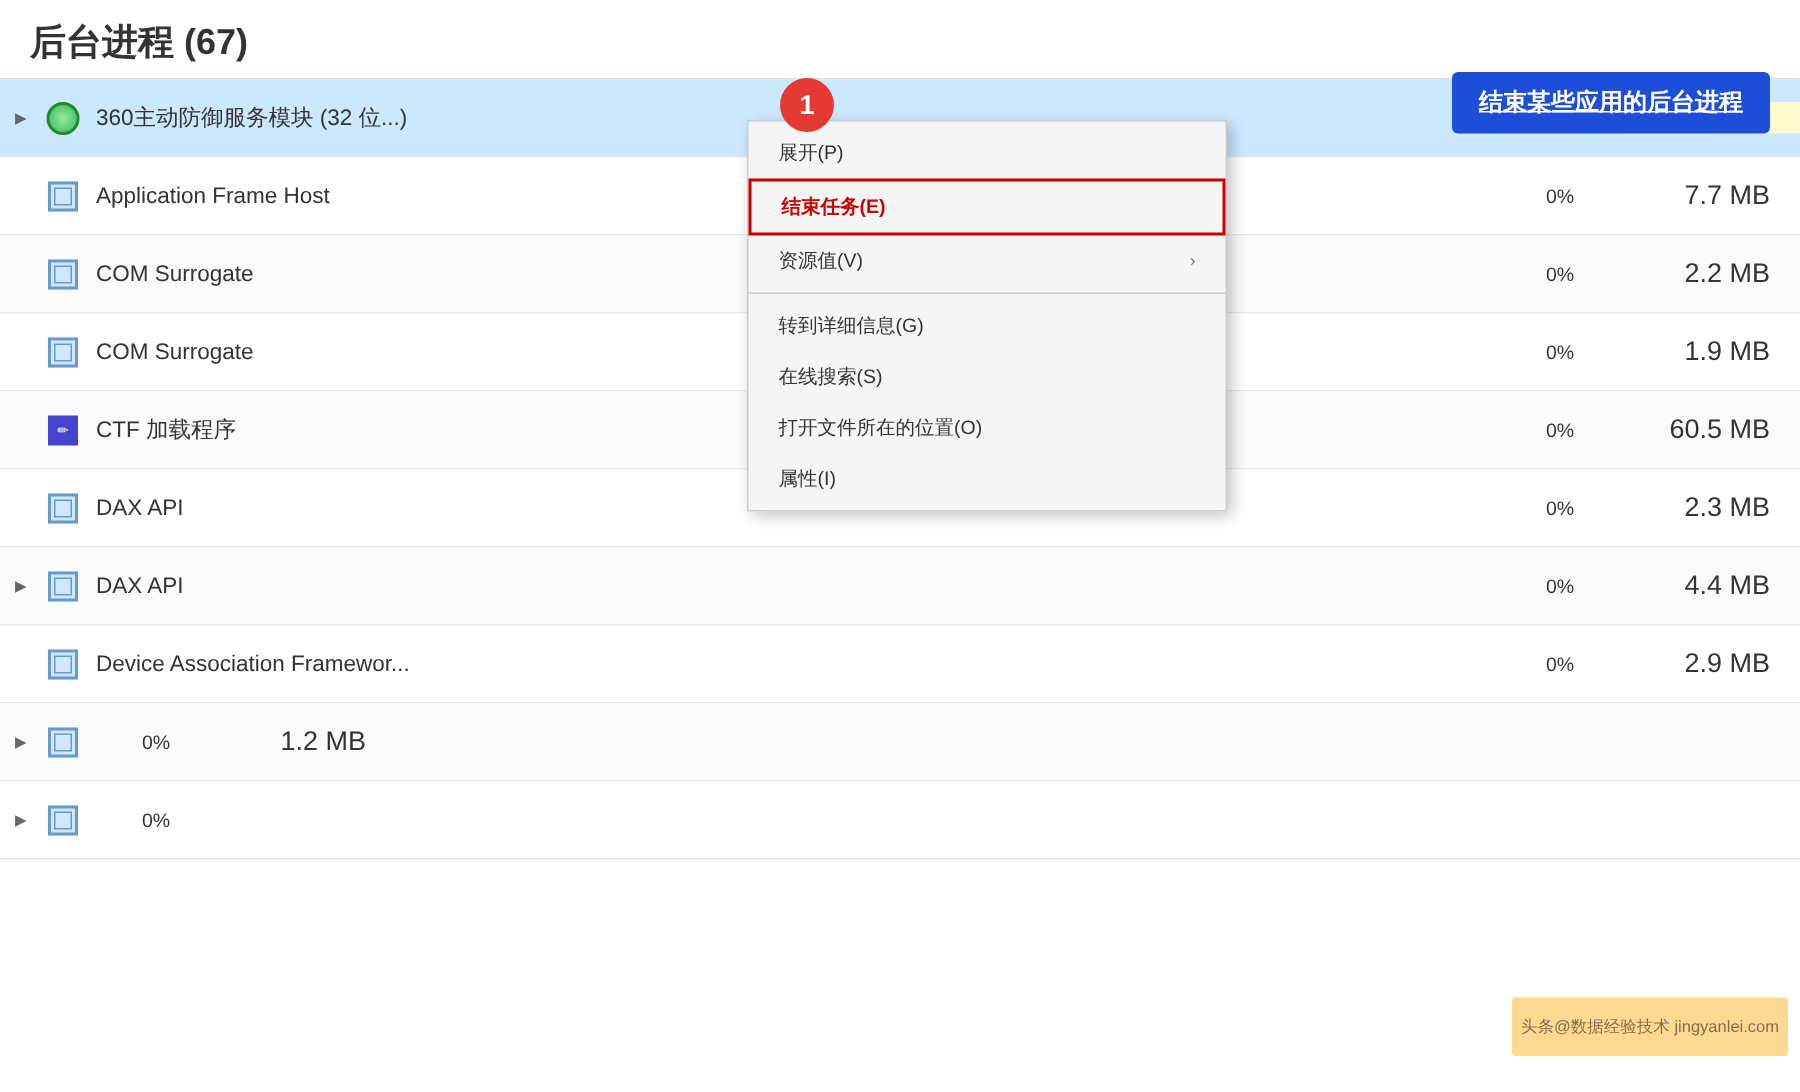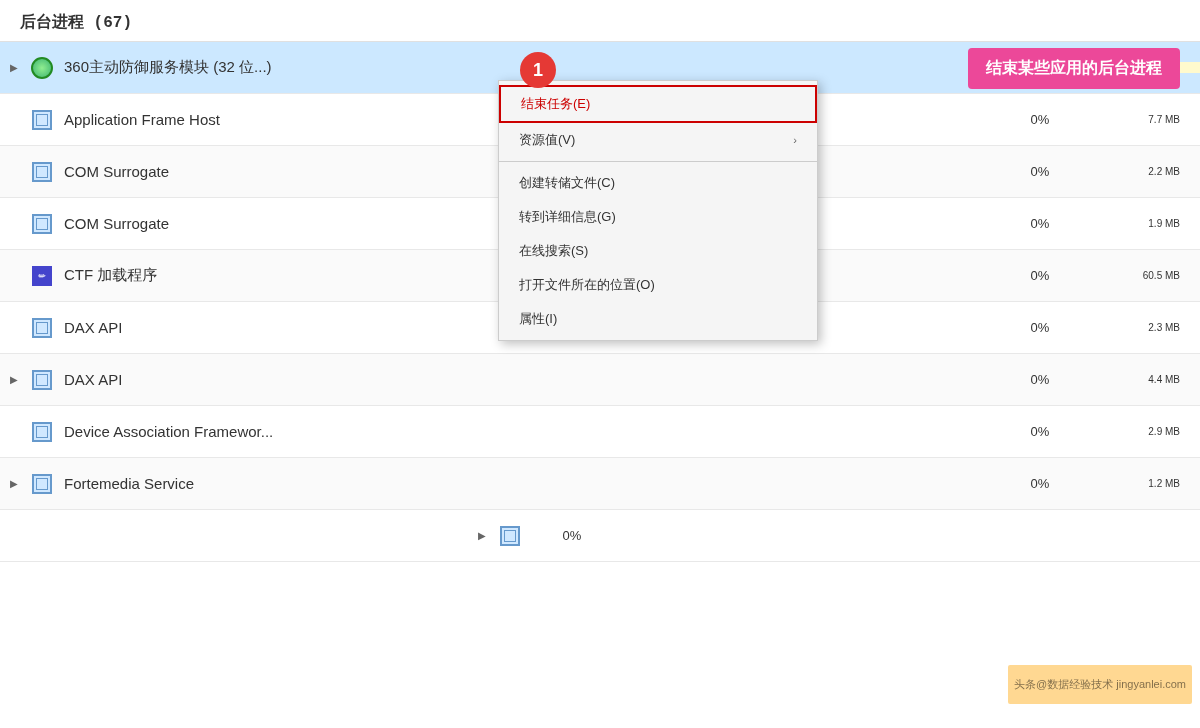--- a/index.html
+++ b/index.html
@@ -19,42 +19,40 @@
       position: relative;
     }
 
     
     .header {
       background: #ffffff;
       padding: 12px 20px 8px 20px;
       border-bottom: 1px solid #e0e0e0;
     }
     .header-title {
-      font-size: 16px;
+      font-size: 24px;
       font-weight: 600;
       color: #333;
-      font-family: Liberation Mono, monospace;
     }
 
     .process-row {
       display: flex;
       align-items: center;
       height: 52px;
       border-bottom: 1px solid #e8e8e8;
       padding: 0 0 0 10px;
       position: relative;
     }
 
     .process-row.highlighted {
       background: #cce8ff;
     }
 
     .process-row.normal {
       background: #ffffff;
-      justify-content: center;
     }
 
     .process-row.alt {
       background: #fafafa;
     }
 
     .expand-icon {
       width: 20px;
       font-size: 10px;
       color: #666;
@@ -81,21 +79,21 @@
       width: 80px;
       text-align: center;
       font-size: 13px;
       color: #333;
     }
 
     .mem-col {
       width: 120px;
       text-align: right;
       padding-right: 20px;
-      font-size: 10px;
+      font-size: 18px;
       color: #333;
     }
 
     
     .icon-square {
       width: 20px;
       height: 20px;
       border: 2px solid #6699cc;
       background: #d0e8ff;
       display: inline-block;
@@ -126,28 +124,29 @@
       justify-content: center;
       color: white;
       font-size: 9px;
     }
 
     
     .tooltip-banner {
       position: absolute;
       top: 48px;
       right: 20px;
-      background: #ec4899;
+      background: #1d4ed8;
       color: white;
       padding: 10px 18px;
       font-size: 16px;
       font-weight: bold;
       border-radius: 4px;
       z-index: 100;
       white-space: nowrap;
+      text-decoration: underline;
     }
 
     
     .step-circle {
       position: absolute;
       top: 52px;
       left: 520px;
       width: 36px;
       height: 36px;
       background: #e53935;
@@ -181,21 +180,21 @@
       cursor: pointer;
       display: flex;
       align-items: center;
       justify-content: space-between;
     }
 
     .context-menu-item.highlighted-item {
       border: 2px solid #cc0000;
       background: #f5f5f5;
       color: #cc0000;
-      font-weight: normal;
+      font-weight: bold;
     }
 
     .context-menu-item.disabled {
       color: #aaa;
     }
 
     .context-menu-divider {
       height: 1px;
       background: #ccc;
       margin: 4px 0;
@@ -320,54 +319,53 @@
       <div class="process-name">Device Association Framewor...</div>
       <div class="cpu-col">0%</div>
       <div class="mem-col">2.9 MB</div>
     </div>
 
     <div class="process-row alt">
       <div class="expand-icon">▶</div>
       <div class="process-icon">
         <span class="icon-square"></span>
       </div>
-      <div class="process-name">Fortemedia Service</div>
       <div class="cpu-col">0%</div>
       <div class="mem-col">1.2 MB</div>
     </div>
 
     <div class="process-row normal">
       <div class="expand-icon">▶</div>
       <div class="process-icon">
         <span class="icon-square"></span>
       </div>
       <div class="cpu-col">0%</div>
       <div class="mem-col"></div>
     </div>
 
   </div>
 
   <div class="context-menu">
 
+    <div class="context-menu-item">
+      <span>展开(P)</span>
+    </div>
 
     <div class="context-menu-item highlighted-item">
       <span>结束任务(E)</span>
     </div>
 
     <div class="context-menu-item">
       <span>资源值(V)</span>
       <span class="chevron-right">›</span>
     </div>
 
 
     <div class="context-menu-divider"></div>
 
-    <div class="context-menu-item">
-      <span>创建转储文件(C)</span>
-    </div>
 
     <div class="context-menu-item">
       <span>转到详细信息(G)</span>
     </div>
 
     <div class="context-menu-item">
       <span>在线搜索(S)</span>
     </div>
 
     <div class="context-menu-item">

